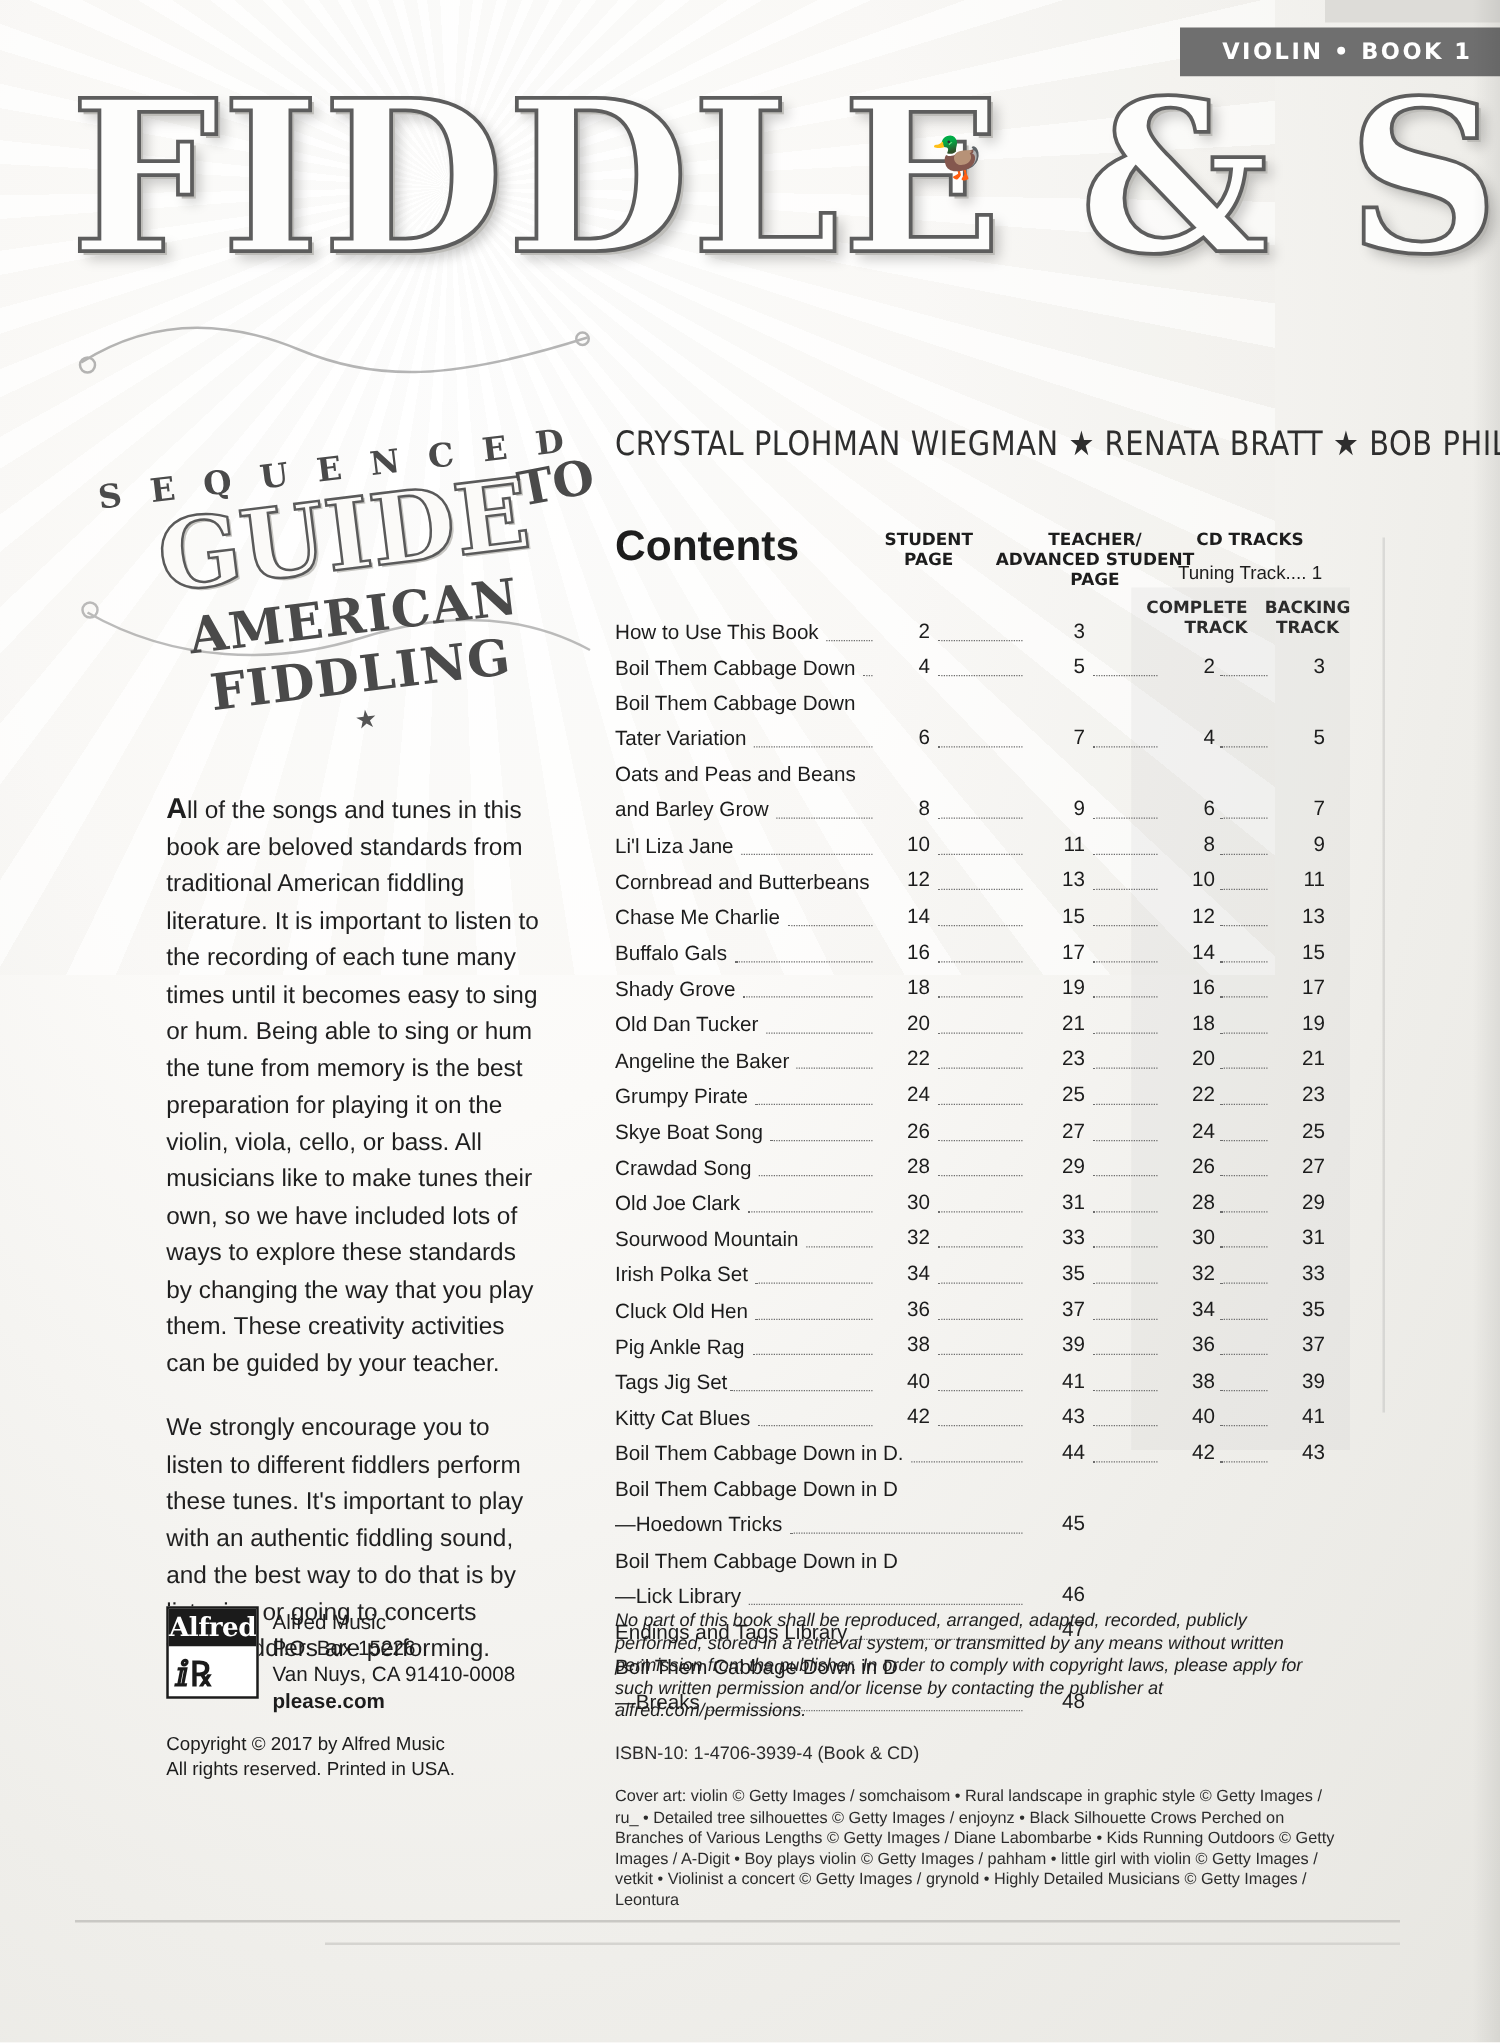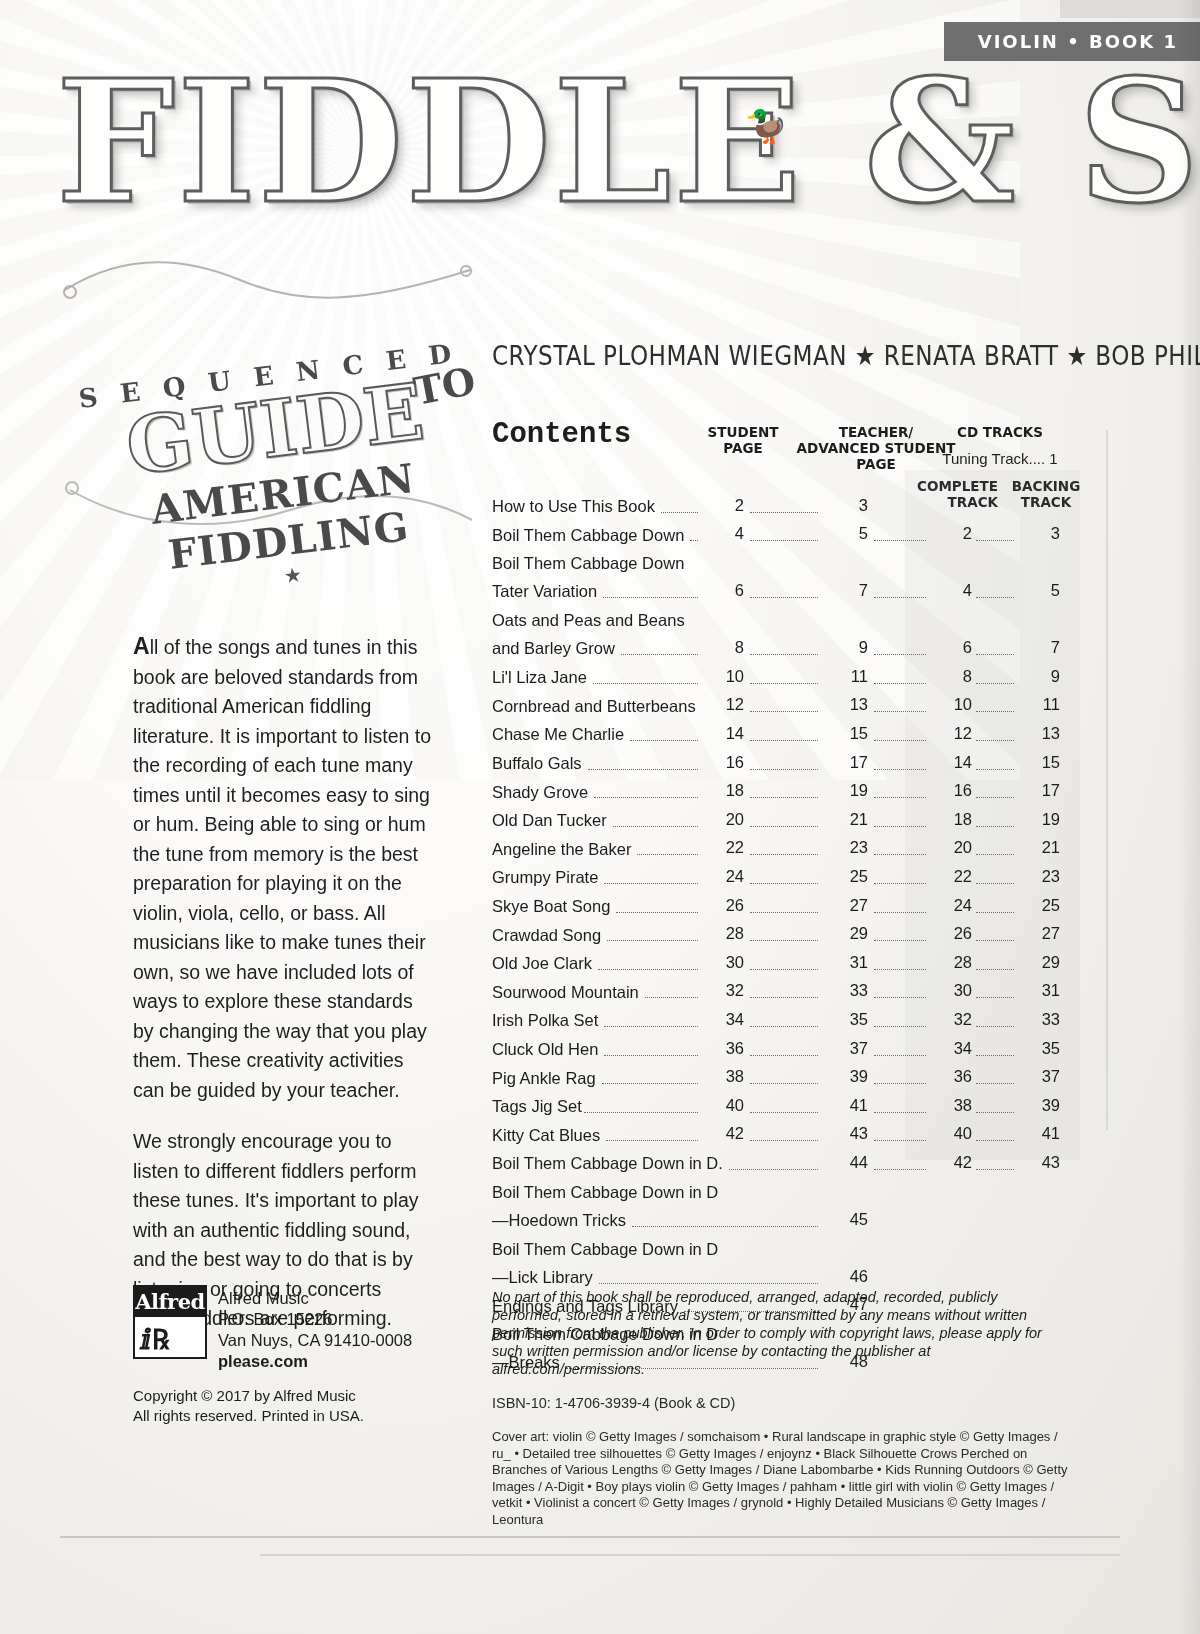--- a/index.html
+++ b/index.html
@@ -186,24 +186,24 @@
     font-weight: bold;
     font-size: 23px;
   }
   .intro p { margin: 0 0 22px 0; }
 
   
   .contents-title {
     position: absolute;
     left: 492px;
     top: 418px;
-    font-size: 29px;
+    font-size: 34px;
     font-weight: bold;
     color: #1d1d1d;
-    font-family: Liberation Mono, monospace;
+    font-family: Liberation Sans, sans-serif;
   }
   .col-heads {
     position: absolute;
     top: 424px;
     font-size: 13.5px;
     font-weight: bold;
     color: #1d1d1d;
     text-align: center;
     line-height: 16px;
     font-family: "DejaVu Sans", sans-serif;

